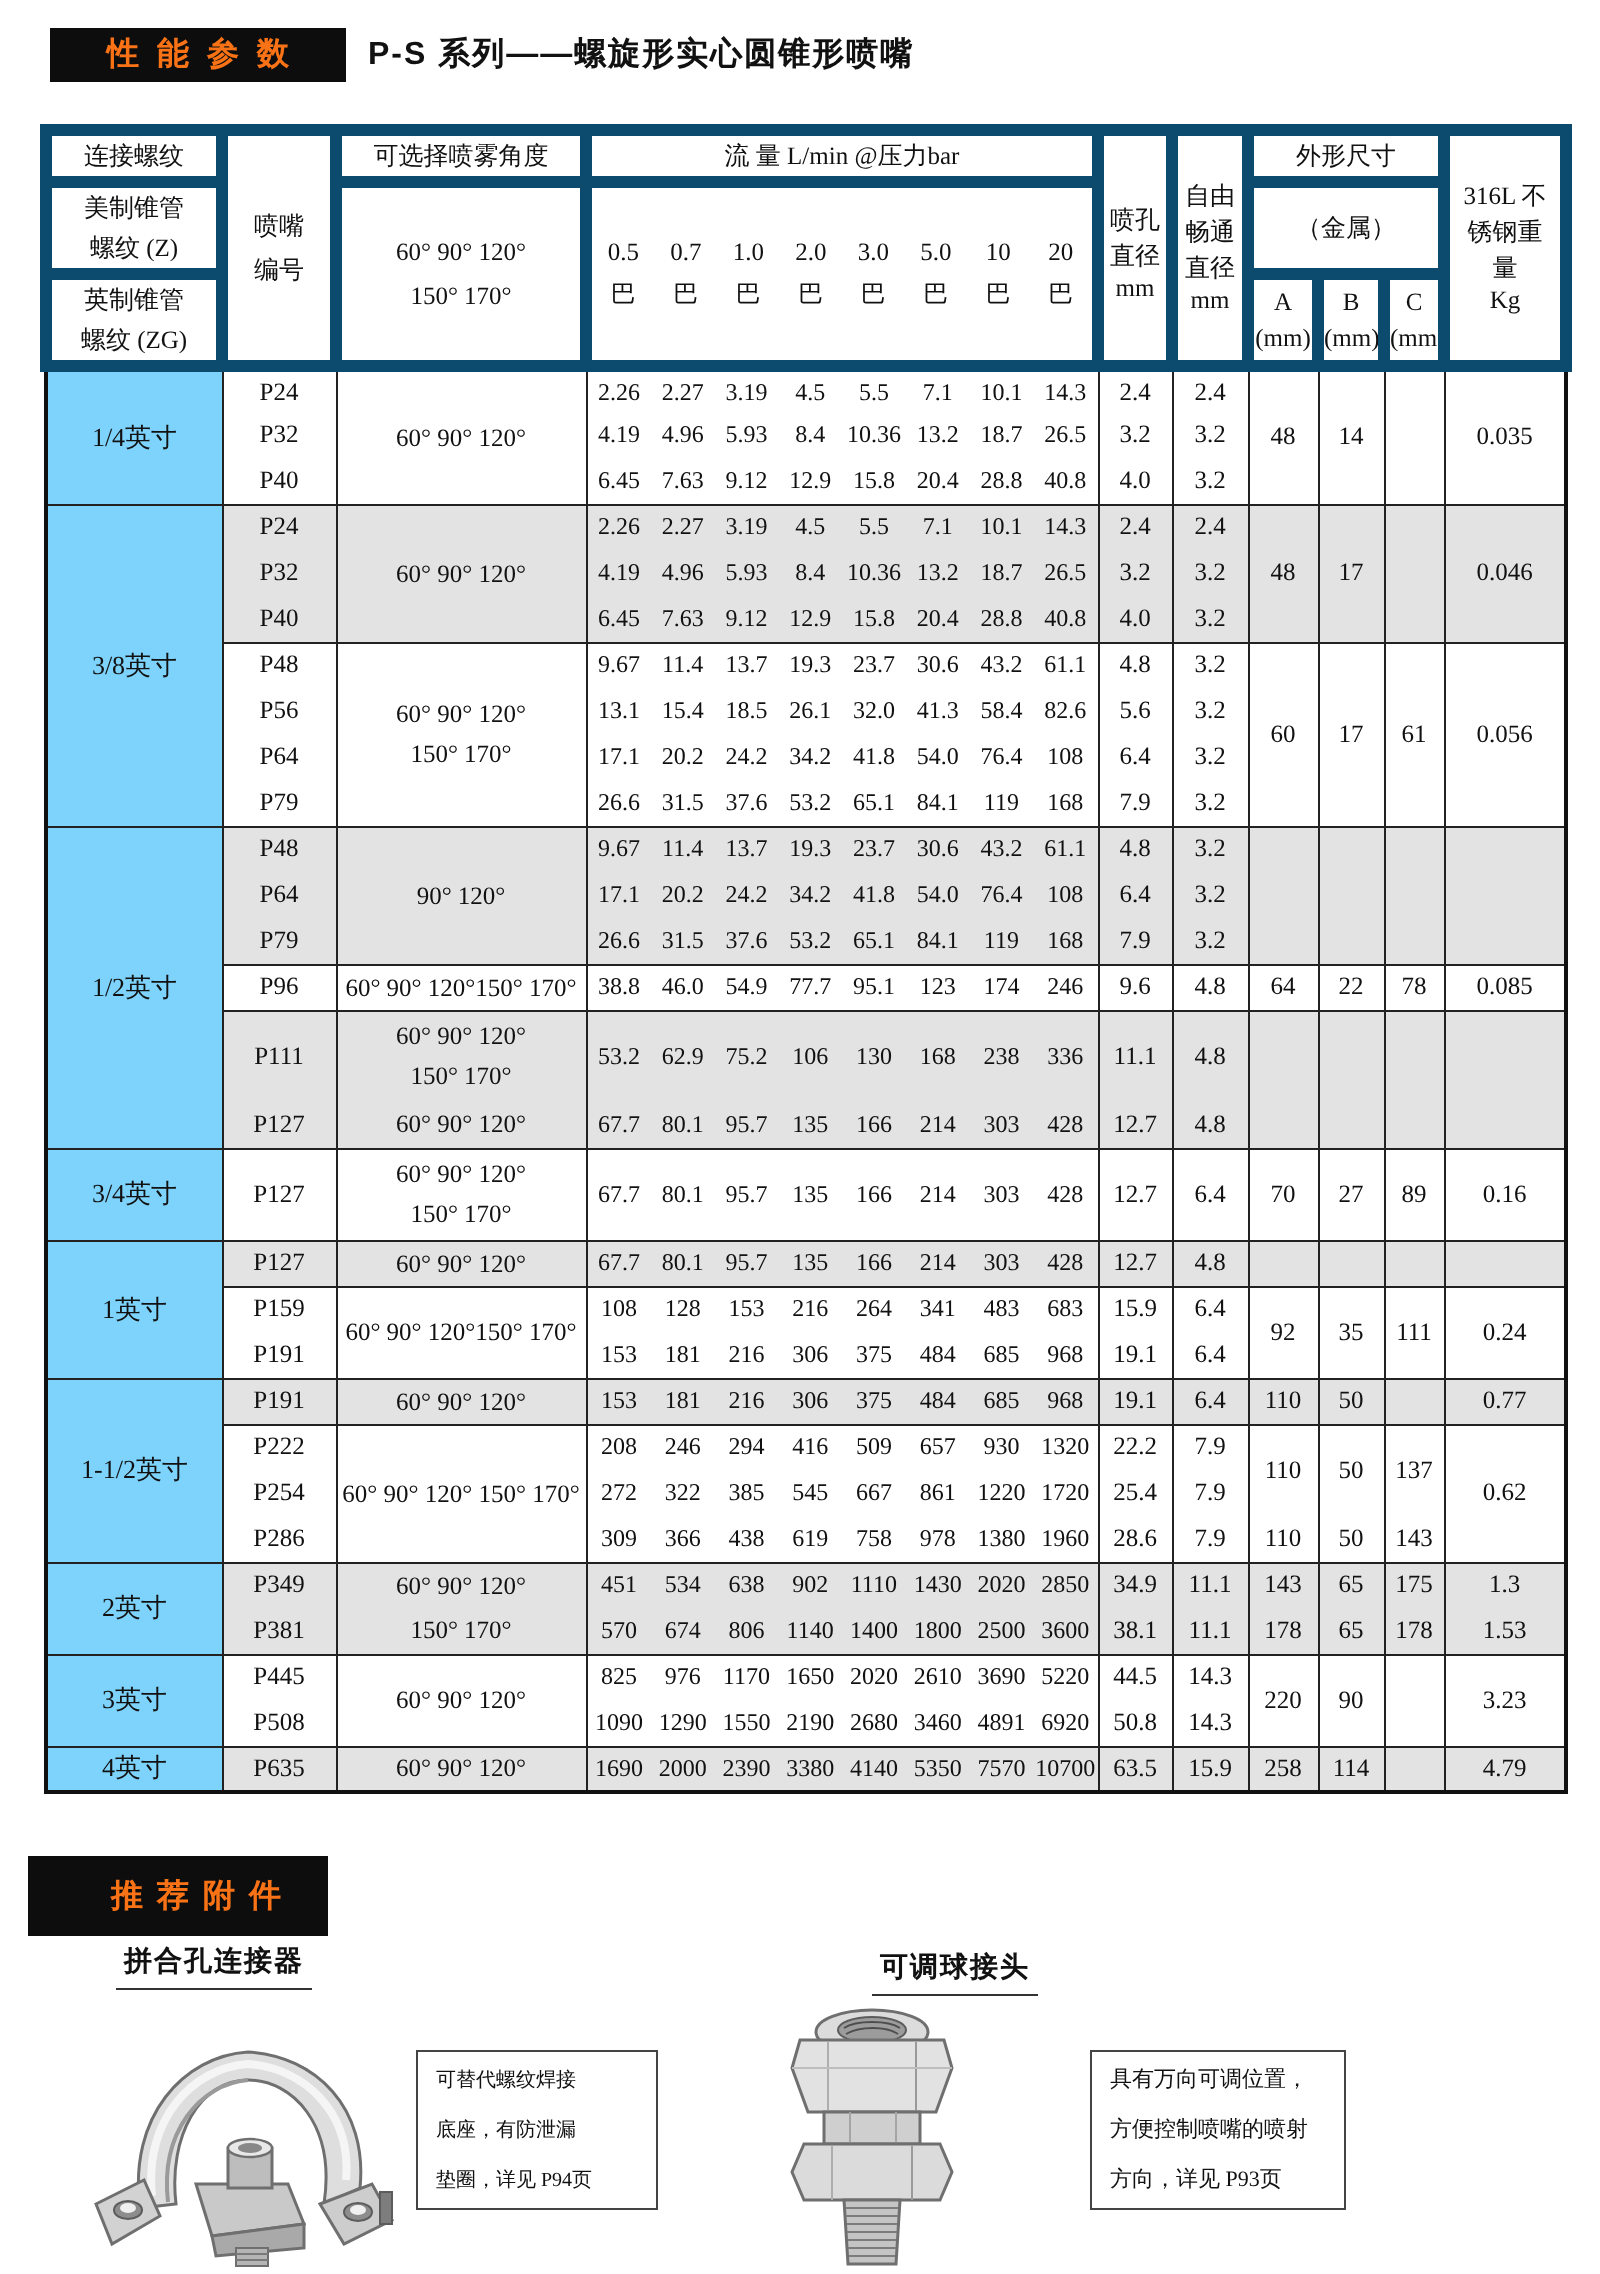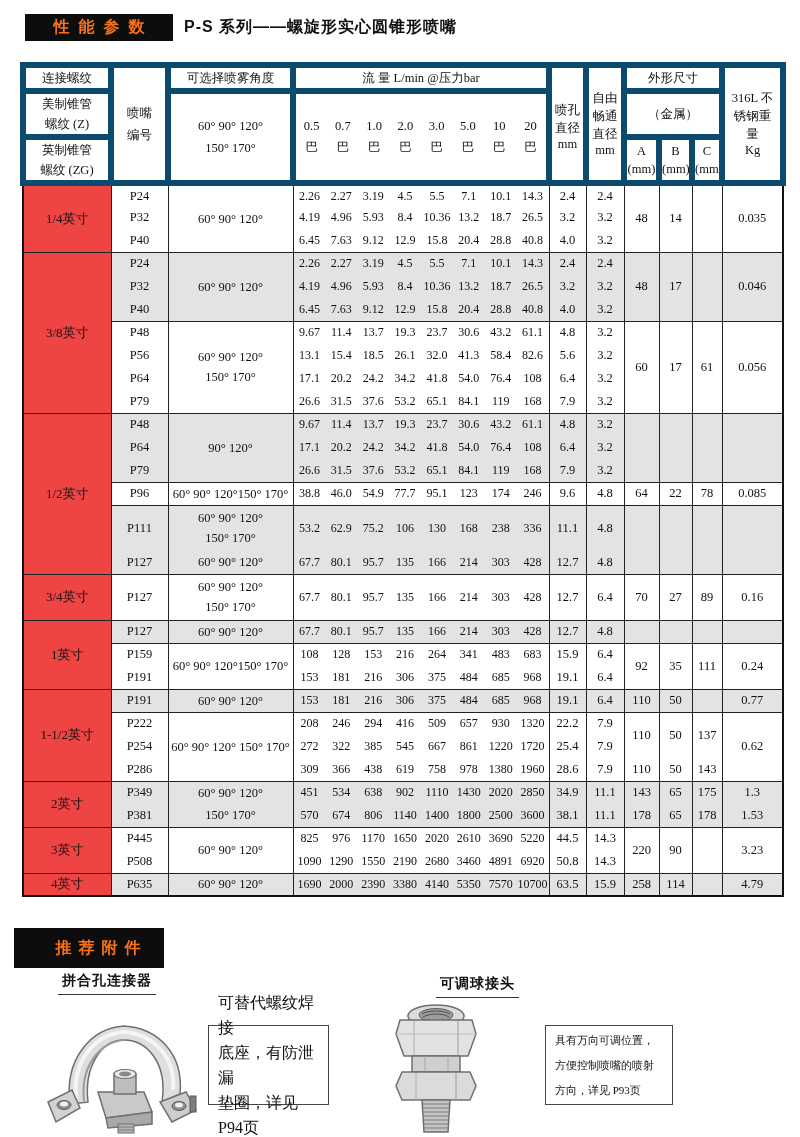--- a/index.html
+++ b/index.html
@@ -34,25 +34,25 @@
   .h3{height:44px;}
   .vcol{display:flex;flex-direction:column;justify-content:space-between;align-items:center;height:100%;box-sizing:border-box;}
   .lh18{line-height:18px;}
   .lh20{line-height:20px;}
   .lh22{line-height:22px;margin-left:40px;}
   .flows{display:flex;width:100%;align-items:center;}
   .flows span{flex:1 1 0;text-align:center;white-space:nowrap;font-size:12px;}
   .fhead{display:flex;width:100%;height:100%;align-items:center;}
   .fhead span{flex:1 1 0;text-align:center;line-height:21px;white-space:pre-line;}
   td.ang{white-space:pre-line;line-height:20px;}
-  td.sz{font-size:13px;background:#ef4444;}
+  td.sz{font-size:13px;background:#7dd3fc;}
   
   .acc-label{font-weight:bold;font-size:14px;border-bottom:1.5px solid #333;padding:0 4px 4px 4px;letter-spacing:1px;}
   .note-box{border:1px solid #444;box-sizing:border-box;display:flex;align-items:center;
-    font-size:16px;line-height:25px;padding:4px 9px;text-align:left;}
+    font-size:10px;line-height:25px;padding:4px 9px;text-align:left;}
   svg{display:block;}
 </style>
 </head>
 <body>
 
 <div class="abs black-box" id="perf-box">
   <span>性能参数</span>
 </div>
 <div class="abs" id="title">P-S 系列——螺旋形实心圆锥形喷嘴</div>
 

